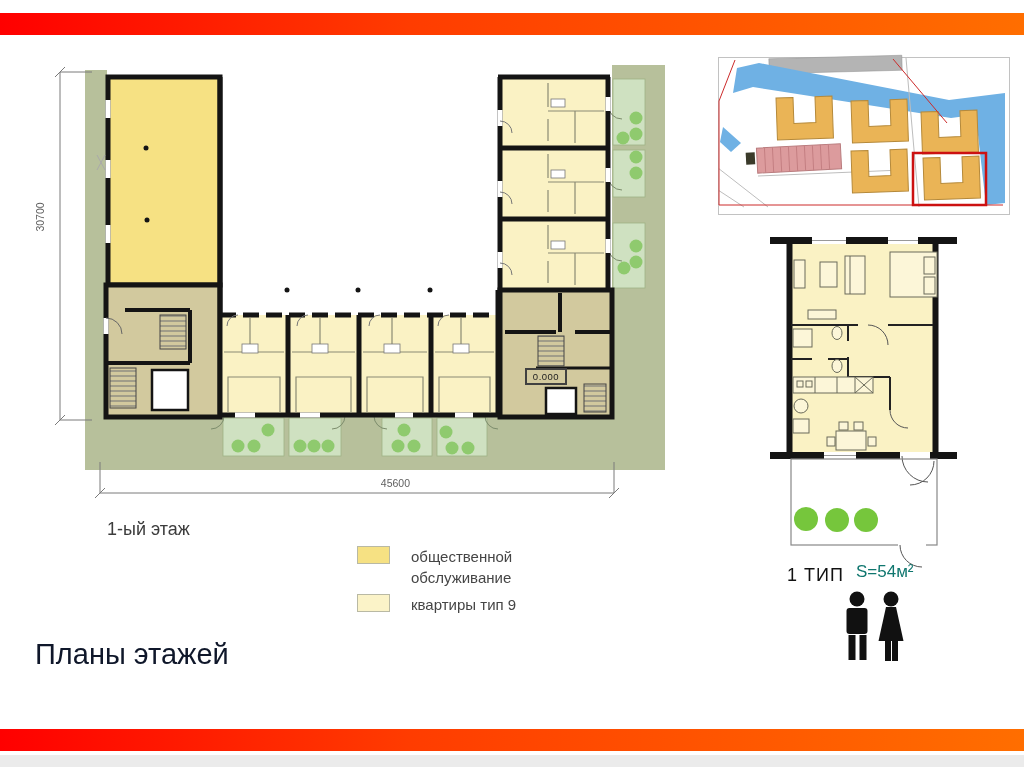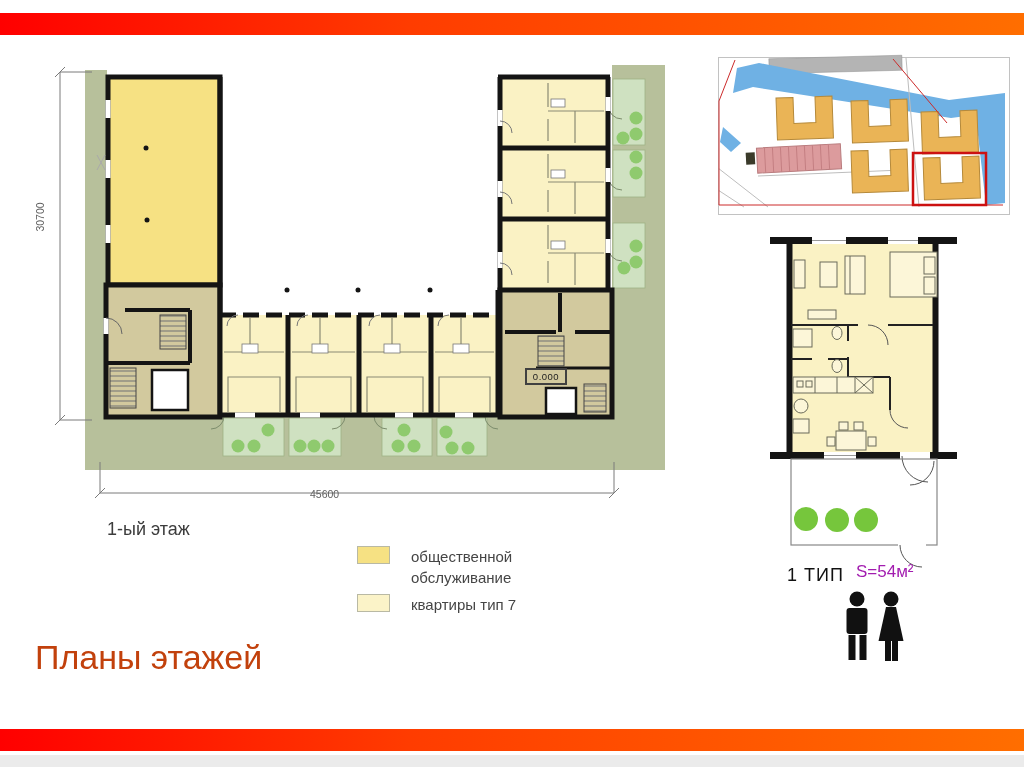--- a/index.html
+++ b/index.html
@@ -9,31 +9,31 @@
   }
   .bar{position:absolute;left:0;width:1024px;height:22px;
     background:linear-gradient(90deg,#ff0000 0%,#ff3c00 40%,#ff6e00 100%);}
   #top-bar{top:13px;}
   #bottom-bar{top:729px;}
   #page-edge{position:absolute;left:0;top:755px;width:1024px;height:12px;background:#ebebeb;}
   svg{position:absolute;left:0;top:0;}
   .txt{position:absolute;color:#3d3d3d;white-space:nowrap;}
   #dim-v{left:0px;top:211px;width:80px;text-align:center;font-size:10.5px;color:#5f5f5f;
     transform:rotate(-90deg);}
-  #dim-h{left:310px;top:477px;width:100px;text-align:left;font-size:10.5px;color:#5f5f5f;margin-top:11px;}
+  #dim-h{left:310px;top:477px;width:100px;text-align:right;font-size:10.5px;color:#5f5f5f;}
   #elev-mark{left:525px;top:368px;width:38px;height:13px;border:2px solid #404040;
     font-size:9.5px;line-height:13px;text-align:center;color:#222;letter-spacing:.5px;}
   #floor-label{left:107px;top:519px;font-size:18px;color:#3c3c3c;}
-  #slide-title{left:35px;top:638px;font-size:34px;color:#c2410c;}
+  #slide-title{left:35px;top:638px;font-size:29px;color:#0f172a;}
   #legend{position:absolute;left:357px;top:546px;}
   .legend-row{display:flex;align-items:flex-start;margin-bottom:6px;gap:8px;}
   .swatch{width:31px;height:16px;border:1px solid #b9b9a4;margin-right:13px;flex:0 0 auto;}
   .legend-label{font-size:15px;color:#454545;line-height:1.4;white-space:normal;width:190px;}
   #type-label{left:787px;top:565px;font-size:18px;color:#111;letter-spacing:1px;}
-  #area-label{left:856px;top:562px;font-size:17px;color:#a21caf;}
+  #area-label{left:856px;top:562px;font-size:17px;color:#0f766e;}
   #siteplan-frame{position:absolute;left:718px;top:57px;width:292px;height:158px;
     background:#ffffff;border:1px solid #c2c2c2;box-sizing:border-box;}
 </style>
 </head>
 <body>
 
 <div id="top-bar" class="bar"></div>
 <div id="bottom-bar" class="bar"></div>
 <div id="page-edge"></div>
 <div id="siteplan-frame"></div>
@@ -373,15 +373,15 @@
 <div id="type-label" class="txt">1 ТИП</div>
 <div id="area-label" class="txt">S=54м²</div>
 
 <div id="legend">
   <div class="legend-row">
     <div class="swatch" style="background: rgb(246, 225, 131);"></div>
     <div class="legend-label">общественной обслуживание</div>
   </div>
   <div class="legend-row">
     <div class="swatch" style="background: rgb(251, 243, 200);"></div>
-    <div class="legend-label">квартиры тип 7</div>
+    <div class="legend-label">квартиры тип 9</div>
   </div>
 </div>
 
 </body></html>

